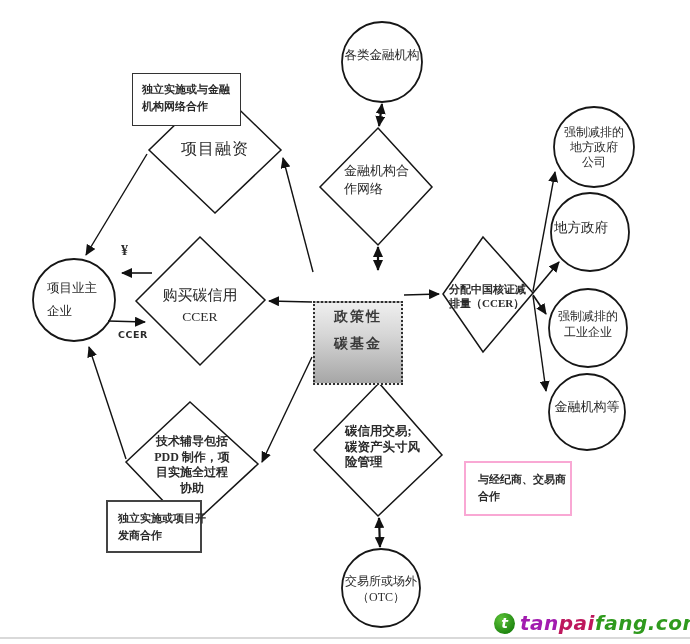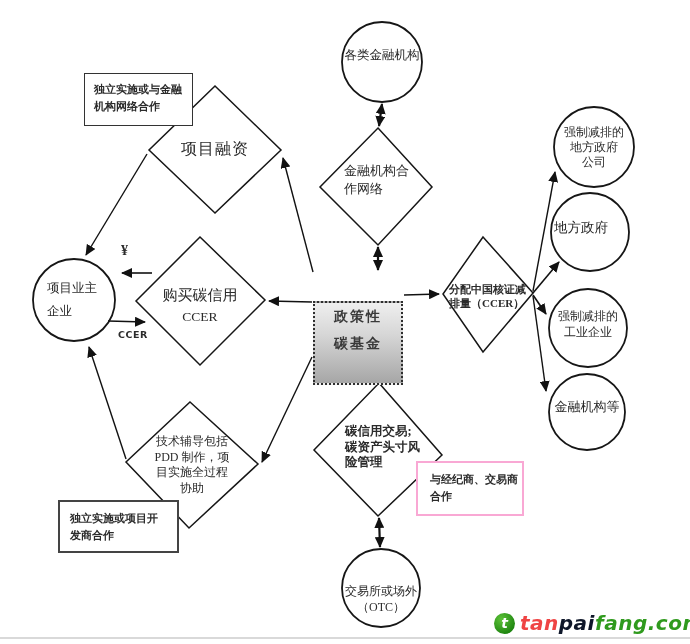--- a/index.html
+++ b/index.html
@@ -4,21 +4,21 @@
 <style>
   html,body{margin:0;padding:0;background:#ffffff;}
   #stage{position:relative;width:690px;height:644px;background:#ffffff;overflow:hidden;
          font-family:"Liberation Serif","DejaVu Serif",serif;color:#2b2b2b;}
   #shapes{position:absolute;left:0;top:0;z-index:1;}
   .txt{position:absolute;z-index:3;line-height:1.45;}
   .txt div{white-space:nowrap;}
   .center{text-align:center;}
   .leftal{text-align:left;}
   .note-box{position:absolute;z-index:2;background:#ffffff;box-sizing:border-box;
-            font-size:11px;font-weight:600;line-height:17px;}
+            font-size:11px;font-weight:600;line-height:17px;margin-left:48px;}
   .note-box div{white-space:nowrap;}
   .fund-box{position:absolute;z-index:2;left:313px;top:273px;width:90px;height:84px;
             border:2px dotted #2e2e2e;box-sizing:border-box;
             background:linear-gradient(180deg,#efefef 0%,#d6d6d6 40%,#a6a6a6 100%);
             text-align:center;font-size:14px;font-weight:600;letter-spacing:2px;
             line-height:27px;color:#3a3a3a;margin-top:28px;}
   .flow-label{position:absolute;z-index:3;font-weight:bold;}
   #logo{position:absolute;z-index:3;left:494px;top:608px;height:30px;display:flex;
         align-items:center;gap:5px;font-family:"DejaVu Sans","Liberation Sans",sans-serif;}
   #logo .badge{width:21px;height:21px;border-radius:50%;
@@ -77,21 +77,21 @@
       <line x1="378" y1="358" x2="378" y2="380" stroke-width="2.2" marker-start="url(#ah)" marker-end="url(#ah)"></line>
       <line x1="379" y1="518" x2="380" y2="547" stroke-width="2.2" marker-start="url(#ah)" marker-end="url(#ah)"></line>
     </g>
   </svg>
 
   <div class="note-box" style="left:84px;top:73px;width:109px;height:53px;border:1.5px solid #333;padding:7px 0 0 9px;">
     <div>独立实施或与金融</div>
     <div>机构网络合作</div>
   </div>
 
-  <div class="note-box" style="left:58px;top:500px;width:121px;height:53px;border:2px solid #444;padding:8px 0 0 10px;">
+  <div class="note-box" style="left:58px;top:500px;width:96px;height:53px;border:2px solid #444;padding:8px 0 0 10px;">
     <div>独立实施或项目开</div>
     <div>发商合作</div>
   </div>
 
   <div class="note-box" style="left:416px;top:461px;width:108px;height:55px;border:2px solid #f9a8d4;padding:8px 0 0 12px;">
     <div>与经纪商、交易商</div>
     <div>合作</div>
   </div>
 
   <div class="fund-box">
@@ -110,21 +110,21 @@
 
   <div class="txt center" style="left:155px;top:137px;width:120px;font-size:16px;letter-spacing:1px;">
     <div>项目融资</div>
   </div>
 
   <div class="txt center" style="left:140px;top:285px;width:120px;font-size:15px;line-height:21px;">
     <div>购买碳信用</div>
     <div style="font-size:13.5px;">CCER</div>
   </div>
 
-  <div class="txt center" style="left:132px;top:434px;width:120px;font-size:12px;line-height:15.5px;font-weight:400;">
+  <div class="txt center" style="left:132px;top:434px;width:120px;font-size:12px;line-height:15.5px;font-weight:700;">
     <div>技术辅导包括</div>
     <div>PDD 制作，项</div>
     <div>目实施全过程</div>
     <div>协助</div>
   </div>
 
   <div class="txt leftal" style="left:449px;top:283px;width:82px;font-size:11px;line-height:13.5px;font-weight:600;">
     <div>分配中国核证减</div>
     <div>排量（CCER）</div>
   </div>
@@ -152,29 +152,29 @@
 
   <div class="txt center" style="left:548px;top:309px;width:80px;font-size:12px;line-height:15.5px;">
     <div>强制减排的</div>
     <div>工业企业</div>
   </div>
 
   <div class="txt center" style="left:547px;top:398px;width:80px;font-size:13px;">
     <div>金融机构等</div>
   </div>
 
-  <div class="txt center" style="left:341px;top:573px;width:80px;font-size:12px;line-height:16px;margin-top:10px;">
+  <div class="txt center" style="left:341px;top:573px;width:80px;font-size:12px;line-height:16px;">
     <div>交易所或场外</div>
     <div>（OTC）</div>
   </div>
 
   <div class="flow-label" style="left:121px;top:243px;font-size:14px;">¥</div>
   <div class="flow-label" style="left:118px;top:329px;font-size:9.5px;font-family:'DejaVu Sans','Liberation Sans',sans-serif;letter-spacing:0.5px;">CCER</div>
 
   <div id="logo">
     <span class="badge">t</span>
     <span class="wordmark">
-      <span style="color:#ef4444;">tan</span><span style="color:#0f172a;">pai</span><span style="color:#2f9a1d;">fang.com</span>
+      <span style="color:#a21caf;">tan</span><span style="color:#be185d;">pai</span><span style="color:#2f9a1d;">fang.com</span>
     </span>
   </div>
 
   <div id="bottom-rule"></div>
 </div>
 
 </body></html>

